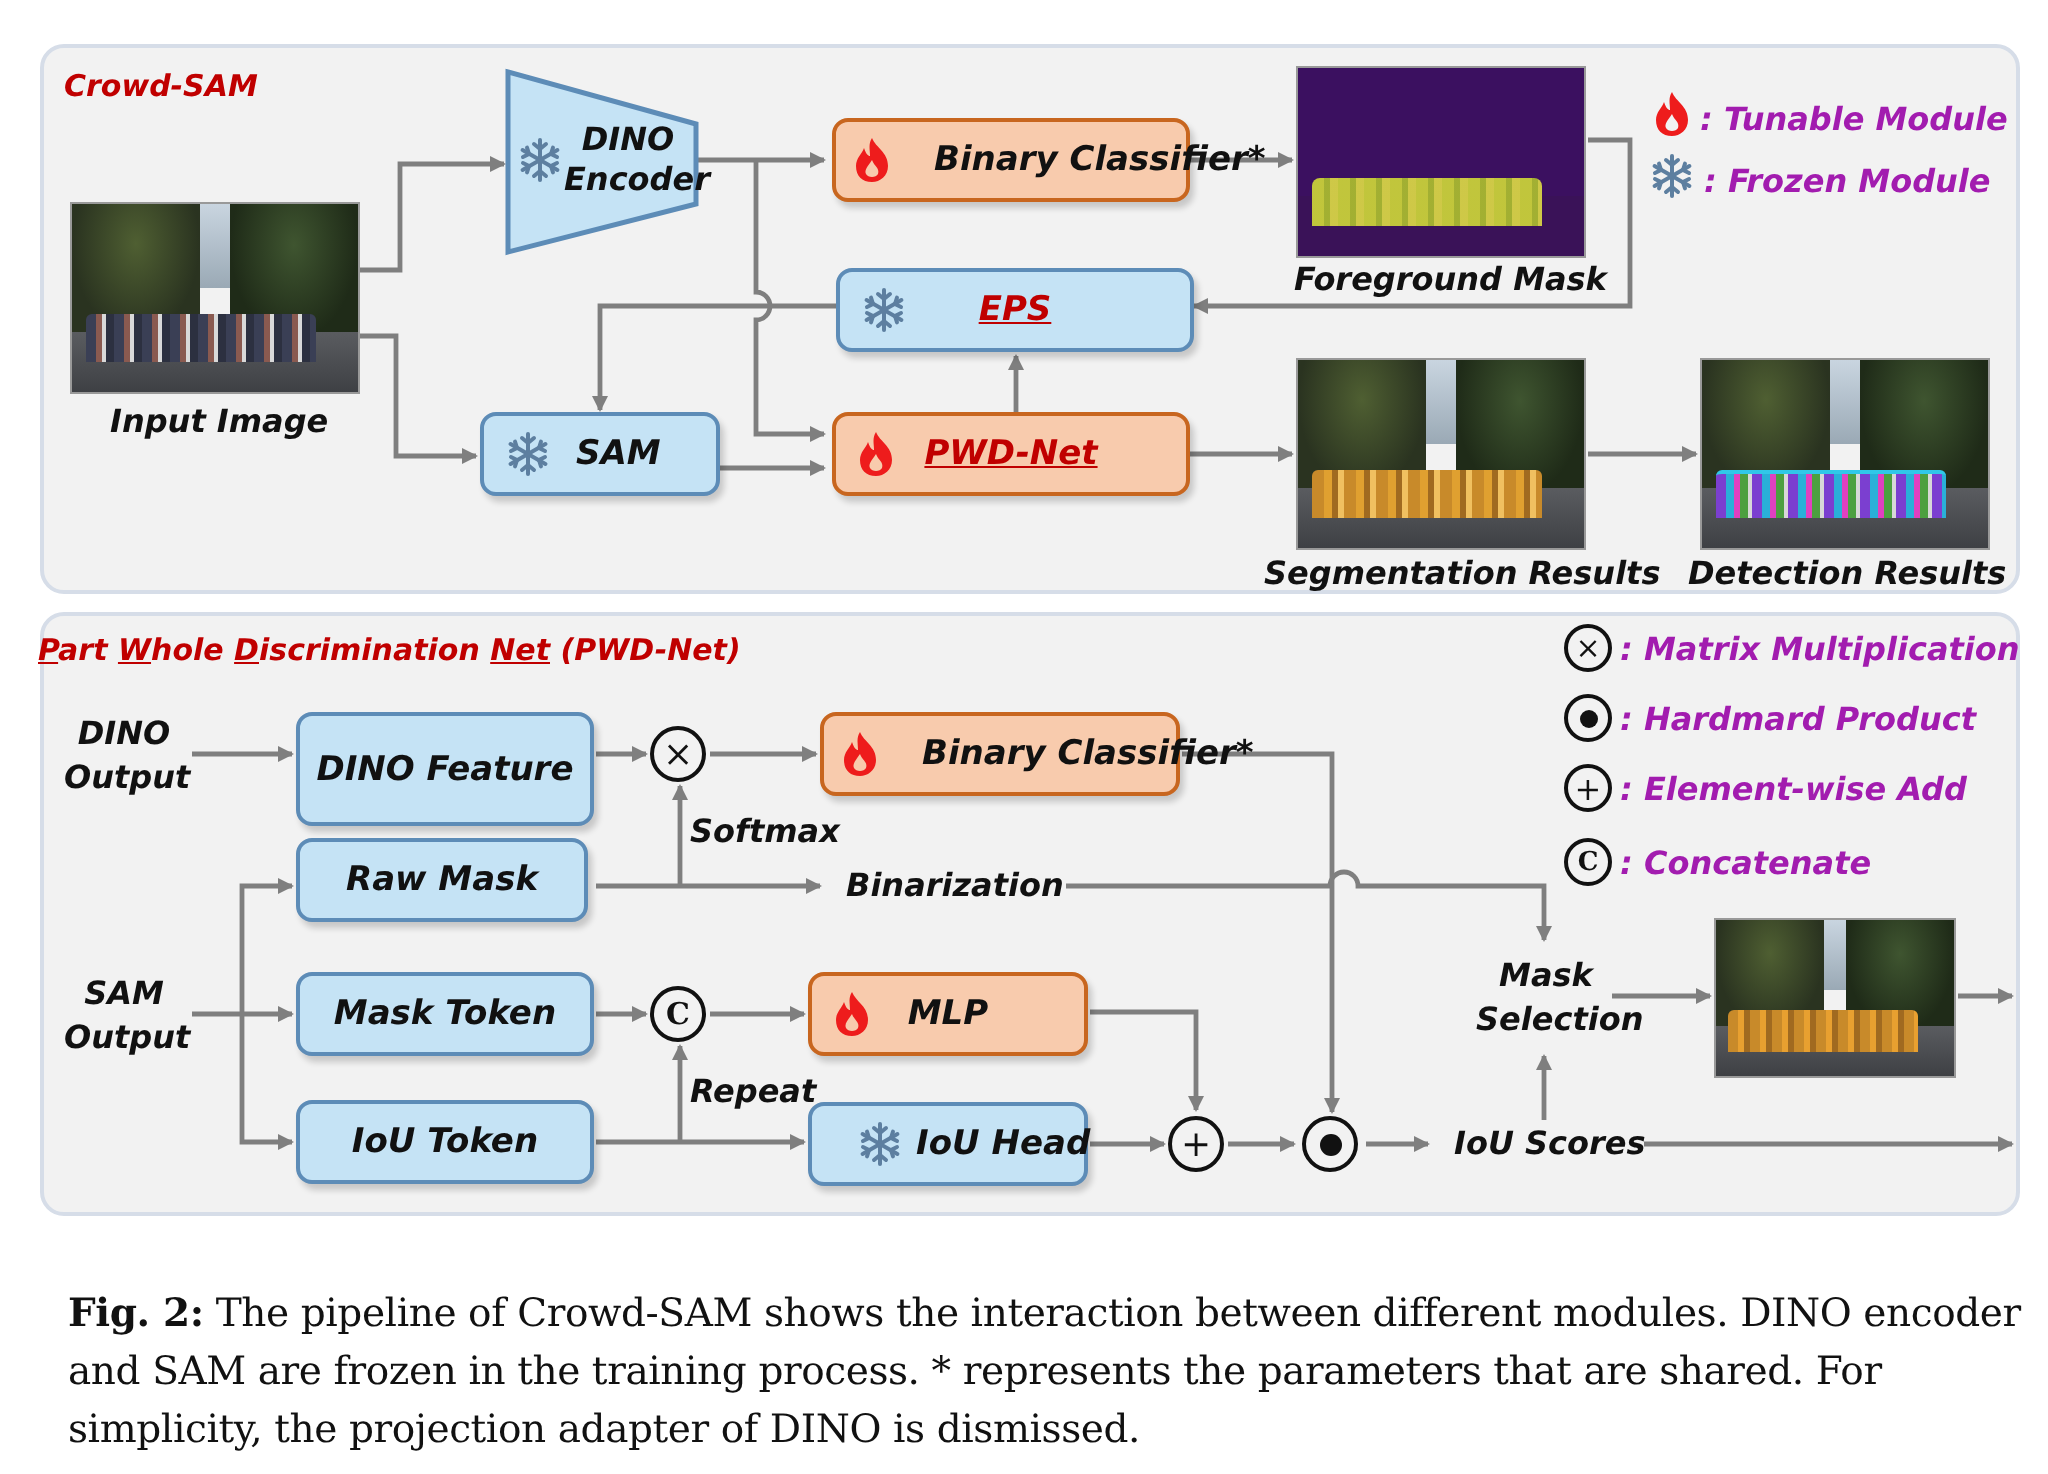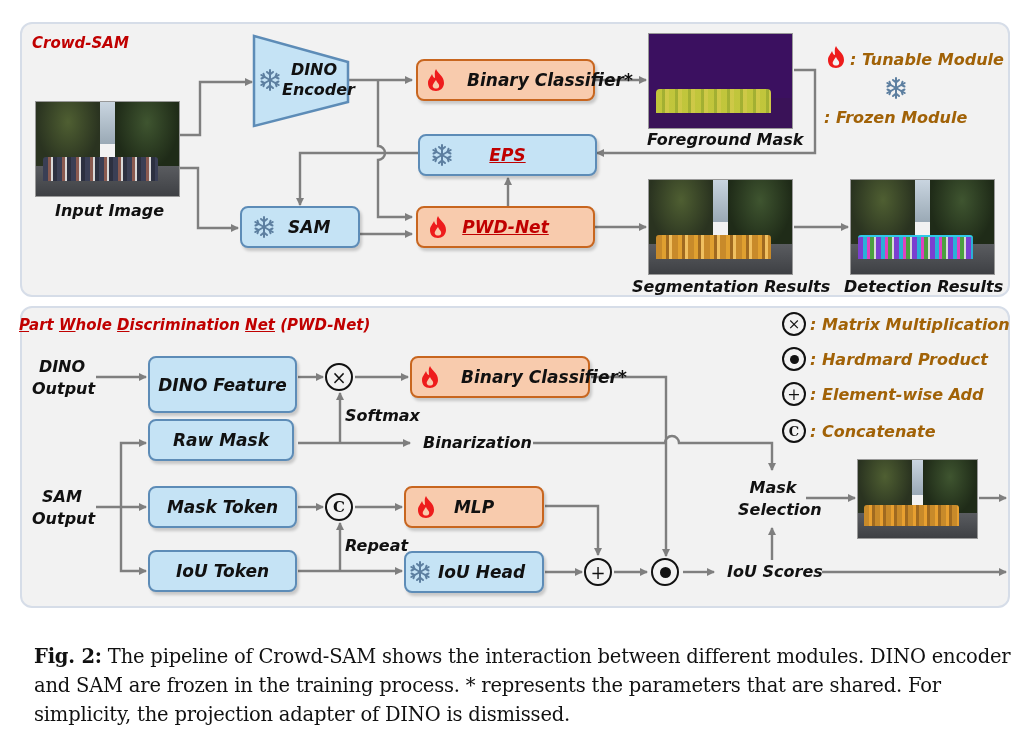--- a/index.html
+++ b/index.html
@@ -81,21 +81,21 @@
     border: 2px solid #111;
     border-radius: 50%;
     background: #f2f2f2;
     display: flex; align-items: center; justify-content: center;
     font-size: 18px; color: #111;
     font-family: "DejaVu Serif", serif;
   }
   .circ .dot { width: 11px; height: 11px; border-radius: 50%; background: #111; }
 
   .legend-row { position: absolute; display: flex; align-items: center; gap: 4px; }
-  .legend-row .ltxt { font-weight: bold; font-style: italic; font-size: 16px; color: #a16207; white-space: nowrap; font-family: "DejaVu Sans", sans-serif; }
+  .legend-row .ltxt { font-weight: bold; font-style: italic; font-size: 16px; color: #a21caf; white-space: nowrap; font-family: "DejaVu Sans", sans-serif; }
 
   .caption {
     position: absolute;
     left: 34px; top: 642px; width: 1000px;
     font-family: "DejaVu Serif", "Liberation Serif", serif;
     font-size: 19.5px;
     line-height: 29px;
     color: #111;
     letter-spacing: -0.2px;
   }
@@ -282,21 +282,21 @@
 
 <div class="legend-row" style="left:826px; top:45px;">
   <span>
     <svg width="20" height="24" viewBox="0 0 20 24">
         <path d="M10 1 C12 6 18 8 18 15 C18 20 14 23 10 23 C5 23 2 20 2 15 C2 11 5 9 6 6 C7 9 8 10 9 10 C9 7 8 4 10 1 Z" fill="#ee1c1c"></path>
         <path d="M10 12 C11 15 14 16 13 19 C12 21 8 21 7 19 C6 17 8 15 10 12 Z" fill="#f2f2f2"></path>
       </svg>
   </span>
   <span class="ltxt">: Tunable Module</span>
 </div>
-<div class="legend-row" style="left:824px; top:76px;flex-direction:column;">
+<div class="legend-row" style="left:824px; top:76px;">
   <span>
     <svg width="24" height="24" viewBox="0 0 24 24">
         <g stroke="#5d7fa0" stroke-width="2" fill="none" stroke-linecap="round">
           <line x1="12" y1="2" x2="12" y2="22"></line>
           <line x1="3.3" y1="7" x2="20.7" y2="17"></line>
           <line x1="3.3" y1="17" x2="20.7" y2="7"></line>
           <path d="M9 4 L12 6.5 L15 4 M9 20 L12 17.5 L15 20 M3.5 10.5 L6.5 9 L5.5 5.8 M20.5 13.5 L17.5 15 L18.5 18.2 M3.5 13.5 L6.5 15 L5.5 18.2 M20.5 10.5 L17.5 9 L18.5 5.8"></path>
         </g>
       </svg>
   </span>
@@ -357,21 +357,21 @@
 <div class="box tunable" style="left:404px; top:486px; width:140px; height:42px;">
   <span class="ico">
     <svg width="20" height="24" viewBox="0 0 20 24">
         <path d="M10 1 C12 6 18 8 18 15 C18 20 14 23 10 23 C5 23 2 20 2 15 C2 11 5 9 6 6 C7 9 8 10 9 10 C9 7 8 4 10 1 Z" fill="#ee1c1c"></path>
         <path d="M10 12 C11 15 14 16 13 19 C12 21 8 21 7 19 C6 17 8 15 10 12 Z" fill="#f8cbad"></path>
       </svg>
   </span>
   <span>MLP</span>
 </div>
 
-<div class="box frozen with-icon-inline" style="left:404px; top:551px; width:140px; height:42px; padding-left:2px; gap:6px;">
+<div class="box frozen with-icon-inline" style="left:404px; top:551px; width:140px; height:42px; padding-left:22px; gap:6px;">
   <span class="ico">
     <svg width="24" height="24" viewBox="0 0 24 24">
         <g stroke="#5d7fa0" stroke-width="2" fill="none" stroke-linecap="round">
           <line x1="12" y1="2" x2="12" y2="22"></line>
           <line x1="3.3" y1="7" x2="20.7" y2="17"></line>
           <line x1="3.3" y1="17" x2="20.7" y2="7"></line>
           <path d="M9 4 L12 6.5 L15 4 M9 20 L12 17.5 L15 20 M3.5 10.5 L6.5 9 L5.5 5.8 M20.5 13.5 L17.5 15 L18.5 18.2 M3.5 13.5 L6.5 15 L5.5 18.2 M20.5 10.5 L17.5 9 L18.5 5.8"></path>
         </g>
       </svg>
   </span>

